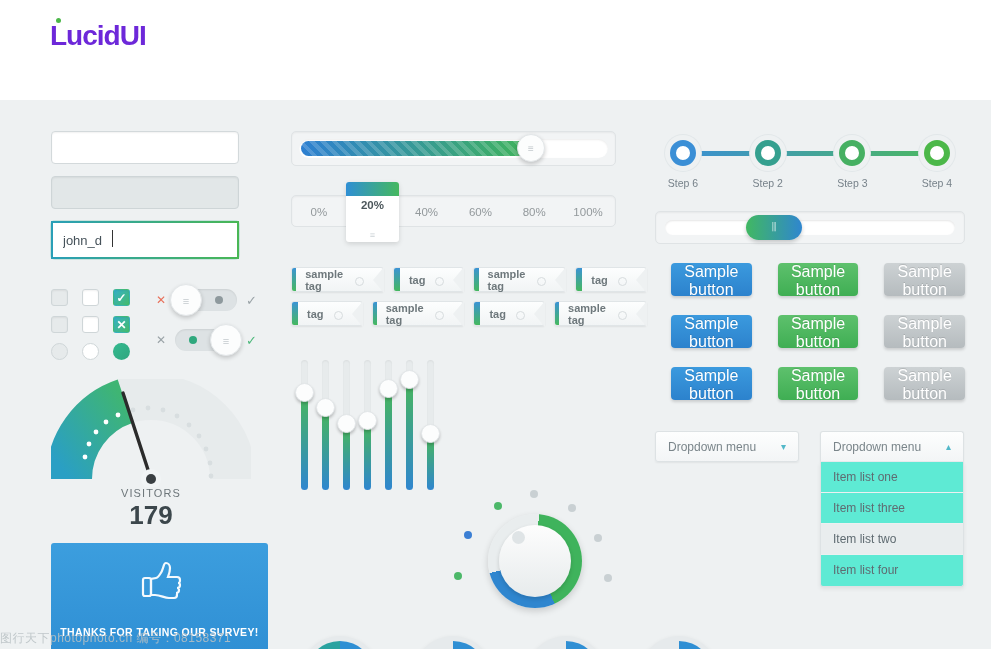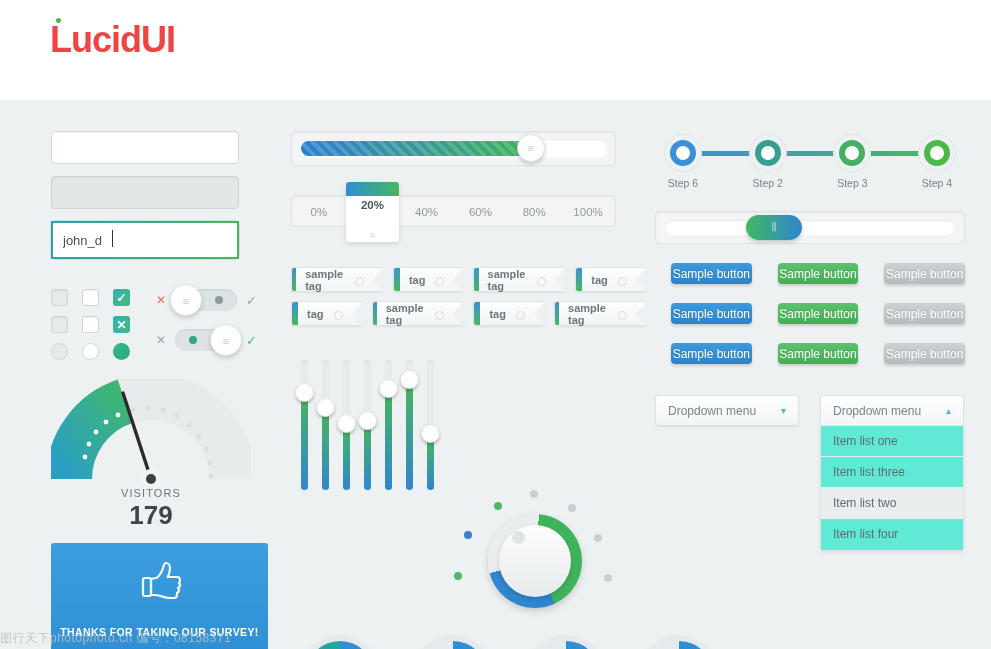--- a/index.html
+++ b/index.html
@@ -6,21 +6,21 @@
   body {
     width: 991px; height: 649px;
     font-family: "Liberation Sans", sans-serif;
     background: #eef1f2;
     overflow: hidden;
     position: relative;
   }
   .header {
     height: 100px; background: #ffffff; padding: 22px 0 0 50px;
   }
-  .logo { font-size: 36px; font-weight: bold; color: #ef4444; letter-spacing: -1px; line-height: 1; }
+  .logo { font-size: 28px; font-weight: bold; color: #6d28d9; letter-spacing: -1px; line-height: 1; }
   .logo .dotwrap { position: relative; display: inline-block; }
   .logo .dotwrap::after {
     content: ""; position: absolute; top: -4px; left: 6px;
     width: 5px; height: 5px; border-radius: 50%; background: #4cb849;
   }
   .tagline { font-size: 14px; color: #8c9295; margin-top: 7px; letter-spacing: 0.2px; }
 
   .body-area { position: relative; height: 549px; }
 
   
@@ -178,22 +178,22 @@
     background:#fff; box-shadow: 0 0 0 5px #eef1f2, 0 0 0 6px #e2e7e9; }
   .steplabel{ font-size: 10.5px; color:#77828a; margin-top: 11px; }
 
   .sliderpanel{ margin-top: 22px; padding: 8px 9px; height: 33px; }
   .sltrack{ height:15px; background:#fff; border-radius:8px; box-shadow: inset 0 1px 2px rgba(0,0,0,.1); position:relative; }
   .slhandle{ position:absolute; left: 28%; top:-5px; width: 56px; height:25px; border-radius:13px;
     background: linear-gradient(90deg,#41b862,#2f86cf); box-shadow: 0 2px 4px rgba(0,0,0,.2); }
   .slhandle::after{ content:"⦀"; position:absolute; inset:0; text-align:center; line-height:25px; color:rgba(255,255,255,.6); font-size:12px; }
 
   .btnrow{ display:flex; gap: 10px; margin-top: 19px; }
-  .btn{ width: 100px; height: 21px; border-radius: 4px; border:none; color:#fff;
-    font-size: 12px; font-family:"Liberation Sans",sans-serif; cursor:pointer;
+  .btn{ width: 100px; height: 33px; border-radius: 4px; border:none; color:#fff;
+    font-size: 16px; font-family:"Liberation Sans",sans-serif; cursor:pointer;
     box-shadow: 0 2px 3px rgba(0,0,0,.15); text-shadow: 0 -1px 0 rgba(0,0,0,.12); margin-left: 16px; }
   .btn.blue{ background: linear-gradient(180deg,#3b9ade,#2c82cd); }
   .btn.green{ background: linear-gradient(180deg,#5ec16d,#3fae53); }
   .btn.gray{ background: linear-gradient(180deg,#cdd2d4,#b5bbbe); }
 
   
   .ddrow{ display:flex; gap: 21px; margin-top: 31px; align-items:flex-start; }
   .dd{ width: 144px; }
   .ddhead{ height: 31px; background: linear-gradient(180deg,#fdfefe,#f3f5f6); border:1px solid #dde2e4;
     border-radius:3px; display:flex; align-items:center; justify-content:space-between; padding: 0 12px;

